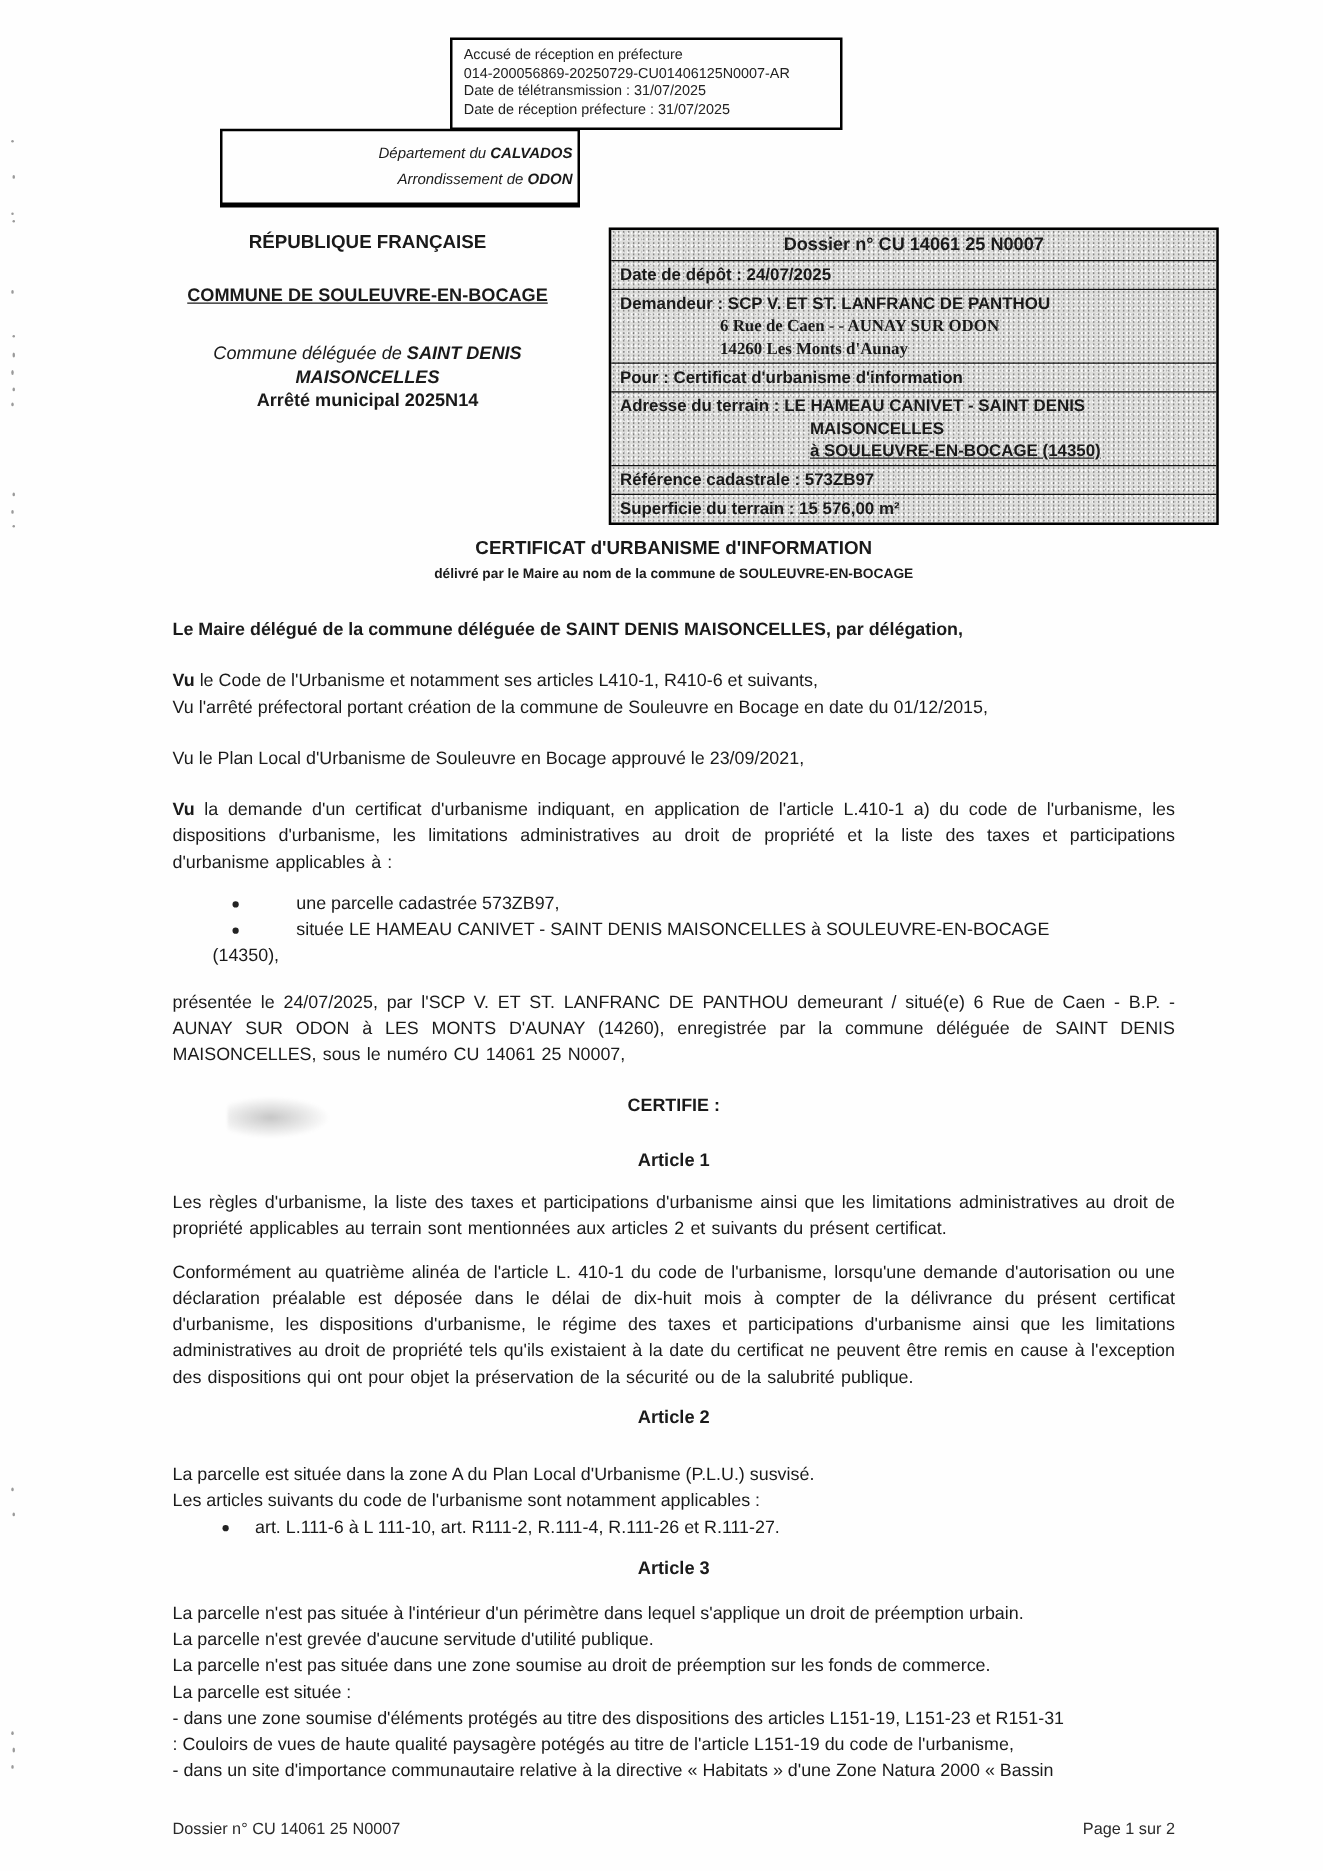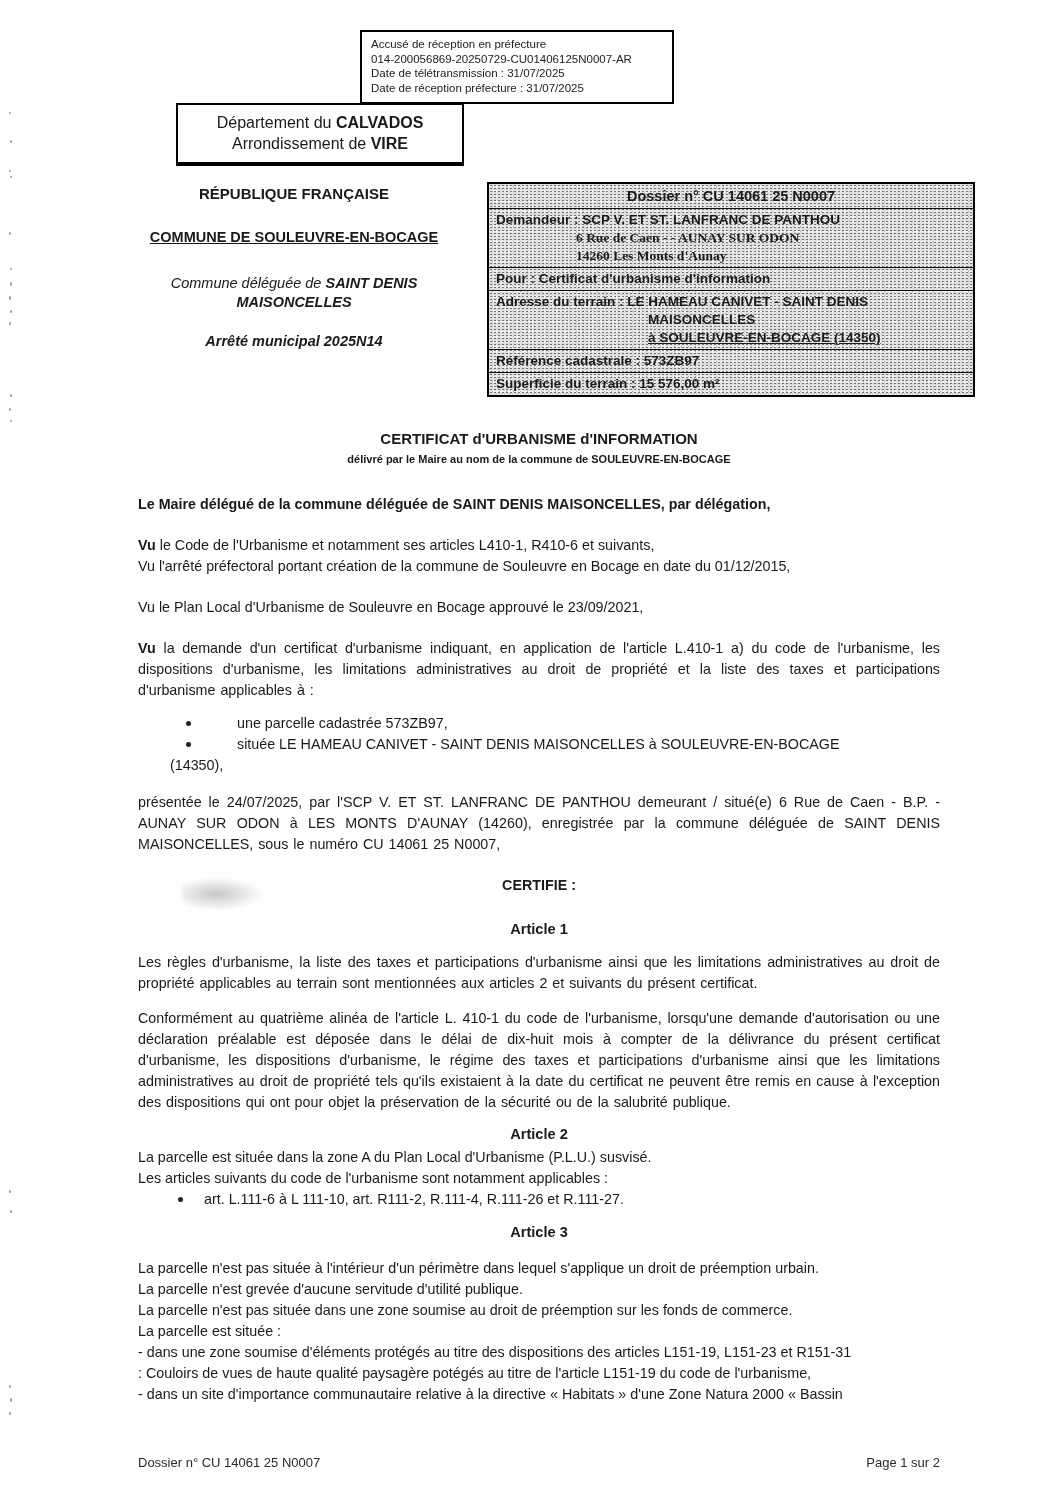--- a/index.html
+++ b/index.html
@@ -22,33 +22,33 @@
     padding:5px 9px 7px 9px;
     font-size:11.5px;line-height:14.5px;
     color:#222;
   }
 
   
   .dept{
     position:absolute;left:176px;top:103px;width:276px;
     border:2px solid #000;border-bottom-width:4px;
     padding:7px 4px 8px 4px;
-    text-align:center;
-    font-size:16px;line-height:21px;
+    text-align:right;
+    font-size:12px;line-height:21px;font-style:italic;
   }
 
   
   .leftcol{
     position:absolute;left:126px;top:184px;width:336px;
     text-align:center;font-size:14.5px;line-height:19px;
   }
   .leftcol .republic{font-weight:bold;font-size:15px;margin-bottom:25px;}
   .leftcol .commune{font-weight:bold;text-decoration:underline;margin-bottom:27px;}
   .leftcol .delegated{font-style:italic;}
-  .leftcol .arrete{font-style:italic;font-weight:bold;margin-top:20px;}
+  .leftcol .arrete{font-weight:bold;}
 
   
   .dossier{
     position:absolute;left:487px;top:182px;width:484px;
     border:2px solid #000;
     font-size:13.5px;line-height:18px;
     background-color:#dddddb;
     background-image:
       radial-gradient(circle, rgba(0,0,0,0.50) 0.6px, transparent 0.9px),
       radial-gradient(circle, rgba(0,0,0,0.30) 0.5px, transparent 0.8px),
@@ -103,33 +103,37 @@
 
   <div class="stamp">
     <div>Accusé de réception en préfecture</div>
     <div>014-200056869-20250729-CU01406125N0007-AR</div>
     <div>Date de télétransmission : 31/07/2025</div>
     <div>Date de réception préfecture : 31/07/2025</div>
   </div>
 
   <div class="dept">
     <div><span>Département du </span><span class="b">CALVADOS</span></div>
-    <div><span>Arrondissement de </span><span class="b">VIRE</span></div>
+    <div><span>Arrondissement de </span><span class="b">ODON</span></div>
   </div>
 
   <div class="leftcol">
     <div class="republic">RÉPUBLIQUE FRANÇAISE</div>
     <div class="commune">COMMUNE DE SOULEUVRE-EN-BOCAGE</div>
     <div class="delegated"><span>Commune déléguée de </span><span class="b">SAINT DENIS MAISONCELLES</span></div>
     <div class="arrete">Arrêté municipal 2025N14</div>
   </div>
 
   <div class="dossier">
     <div class="trow title-row">Dossier n° CU 14061 25 N0007</div>
     <div class="trow">
+      <span>Date de dépôt :</span>
+      <span>24/07/2025</span>
+    </div>
+    <div class="trow">
       <div><span>Demandeur :</span> <span>SCP V. ET ST. LANFRANC DE PANTHOU</span></div>
       <div class="ind1">6 Rue de Caen - - AUNAY SUR ODON</div>
       <div class="ind1">14260 Les Monts d'Aunay</div>
     </div>
     <div class="trow">
       <span>Pour :</span>
       <span>Certificat d'urbanisme d'information</span>
     </div>
     <div class="trow">
       <div><span>Adresse du terrain :</span> <span>LE HAMEAU CANIVET  - SAINT DENIS</span></div>
@@ -173,21 +177,21 @@
 
     <div class="par just" style="margin-top:16px;">présentée le 24/07/2025, par l'SCP V. ET ST. LANFRANC DE PANTHOU   demeurant / situé(e) 6 Rue de Caen - B.P.  - AUNAY SUR ODON à LES MONTS D'AUNAY (14260), enregistrée par la commune déléguée de SAINT DENIS MAISONCELLES, sous le numéro CU 14061 25 N0007,</div>
 
     <div class="certifie">CERTIFIE :</div>
 
     <div class="art-head">Article 1</div>
     <div class="par just" style="margin-top:12px;">Les règles d'urbanisme, la liste des taxes et participations d'urbanisme ainsi que les limitations administratives au droit de propriété applicables au terrain sont mentionnées aux articles 2 et suivants du présent certificat.</div>
     <div class="par just" style="margin-top:14px;">Conformément au quatrième alinéa de l'article L. 410-1 du code de l'urbanisme, lorsqu'une demande d'autorisation ou une déclaration préalable est déposée dans le délai de dix-huit mois à compter de la délivrance du présent certificat d'urbanisme, les dispositions d'urbanisme, le régime des taxes et participations d'urbanisme ainsi que les limitations administratives au droit de propriété tels qu'ils existaient à la date du certificat ne peuvent être remis en cause à l'exception des dispositions qui ont pour objet la préservation de la sécurité ou de la salubrité publique.</div>
 
     <div class="art-head" style="margin-top:11px;">Article 2</div>
-    <div class="par" style="margin-top:2px;">
+    <div class="par" style="margin-top:25px;">
       <div>La parcelle est située dans la zone A du Plan Local d'Urbanisme (P.L.U.) susvisé.</div>
       <div>Les articles suivants du code de l'urbanisme sont notamment applicables :</div>
       <div class="blist2">
         <div class="b-item"><span class="dotmark"></span><span>art. L.111-6 à L 111-10, art. R111-2, R.111-4, R.111-26 et R.111-27.</span></div>
       </div>
     </div>
 
     <div class="art-head" style="margin-top:12px;">Article 3</div>
     <div class="par" style="margin-top:15px;">
       <div>La parcelle n'est pas située à l'intérieur d'un périmètre dans lequel s'applique un droit de préemption urbain.</div>

